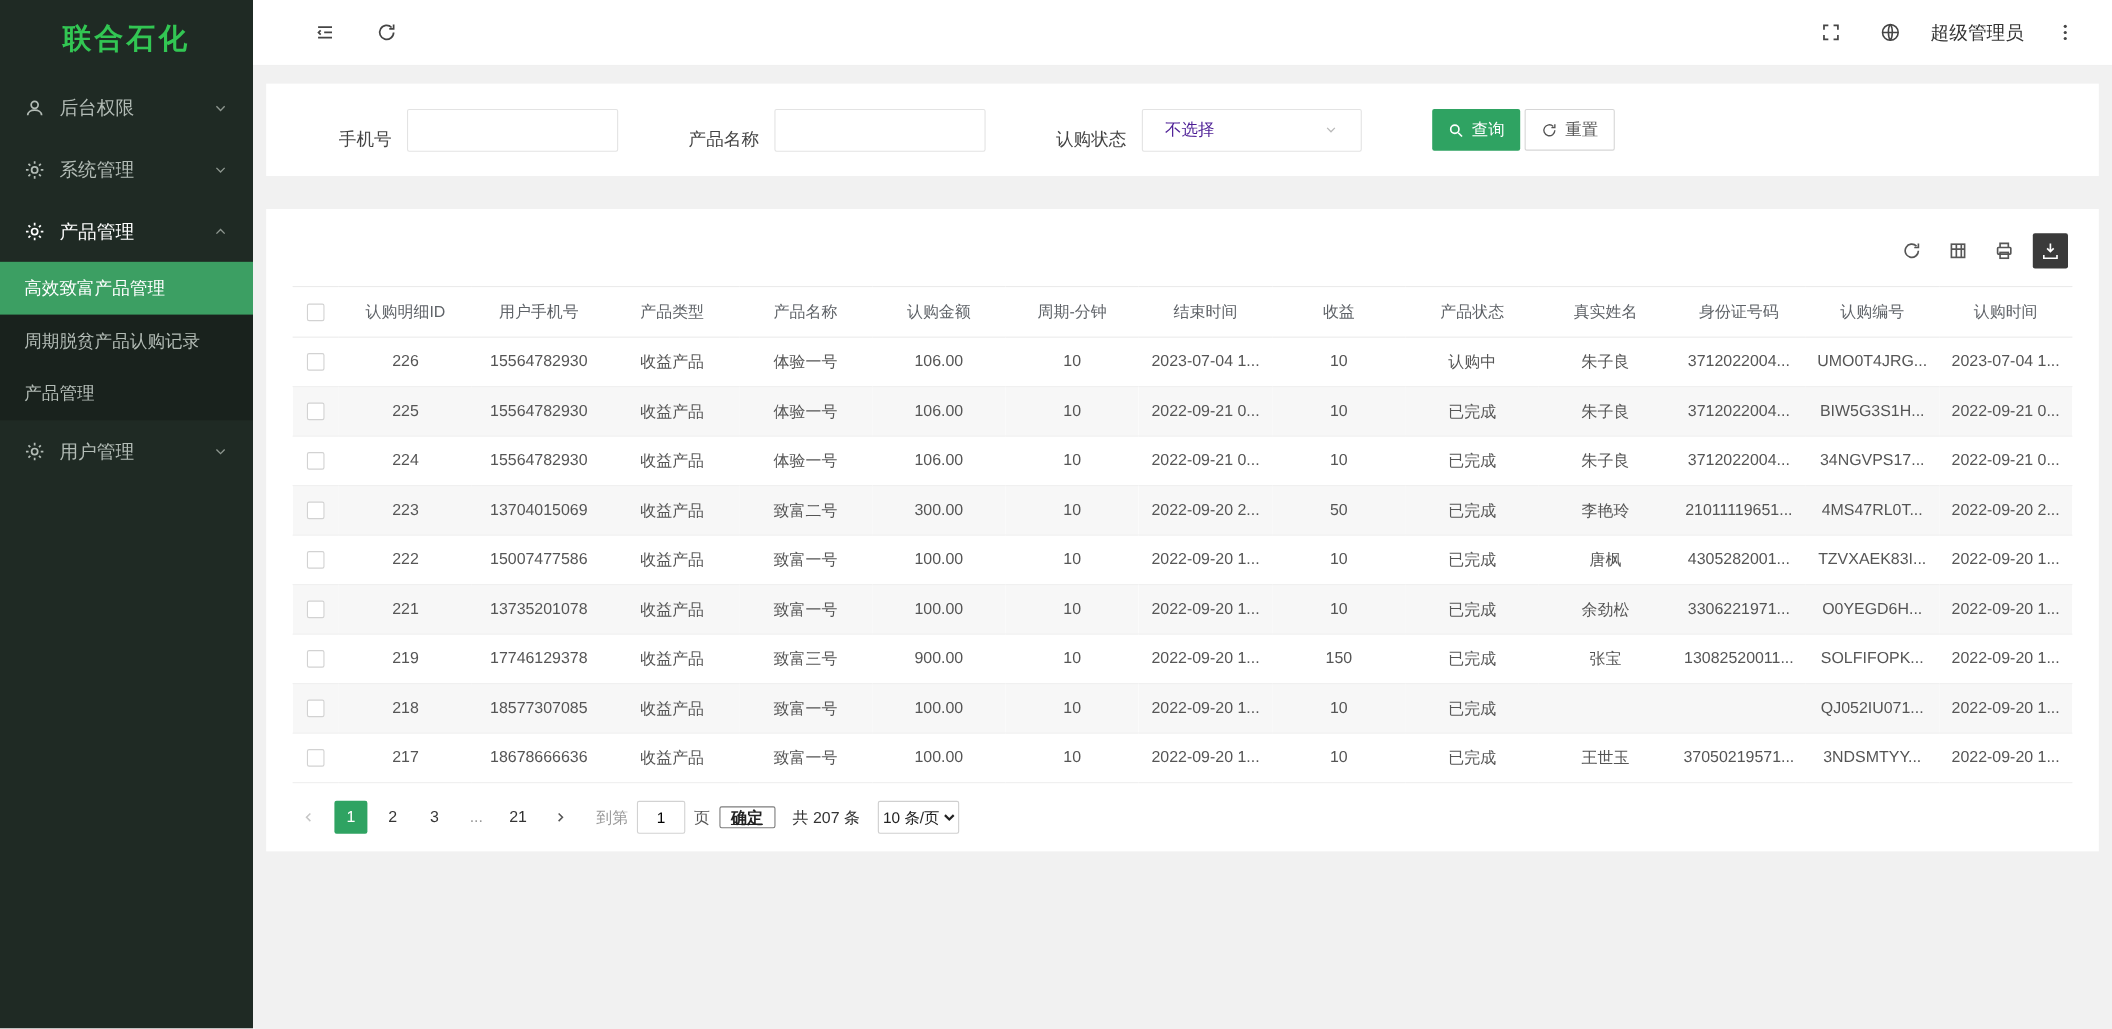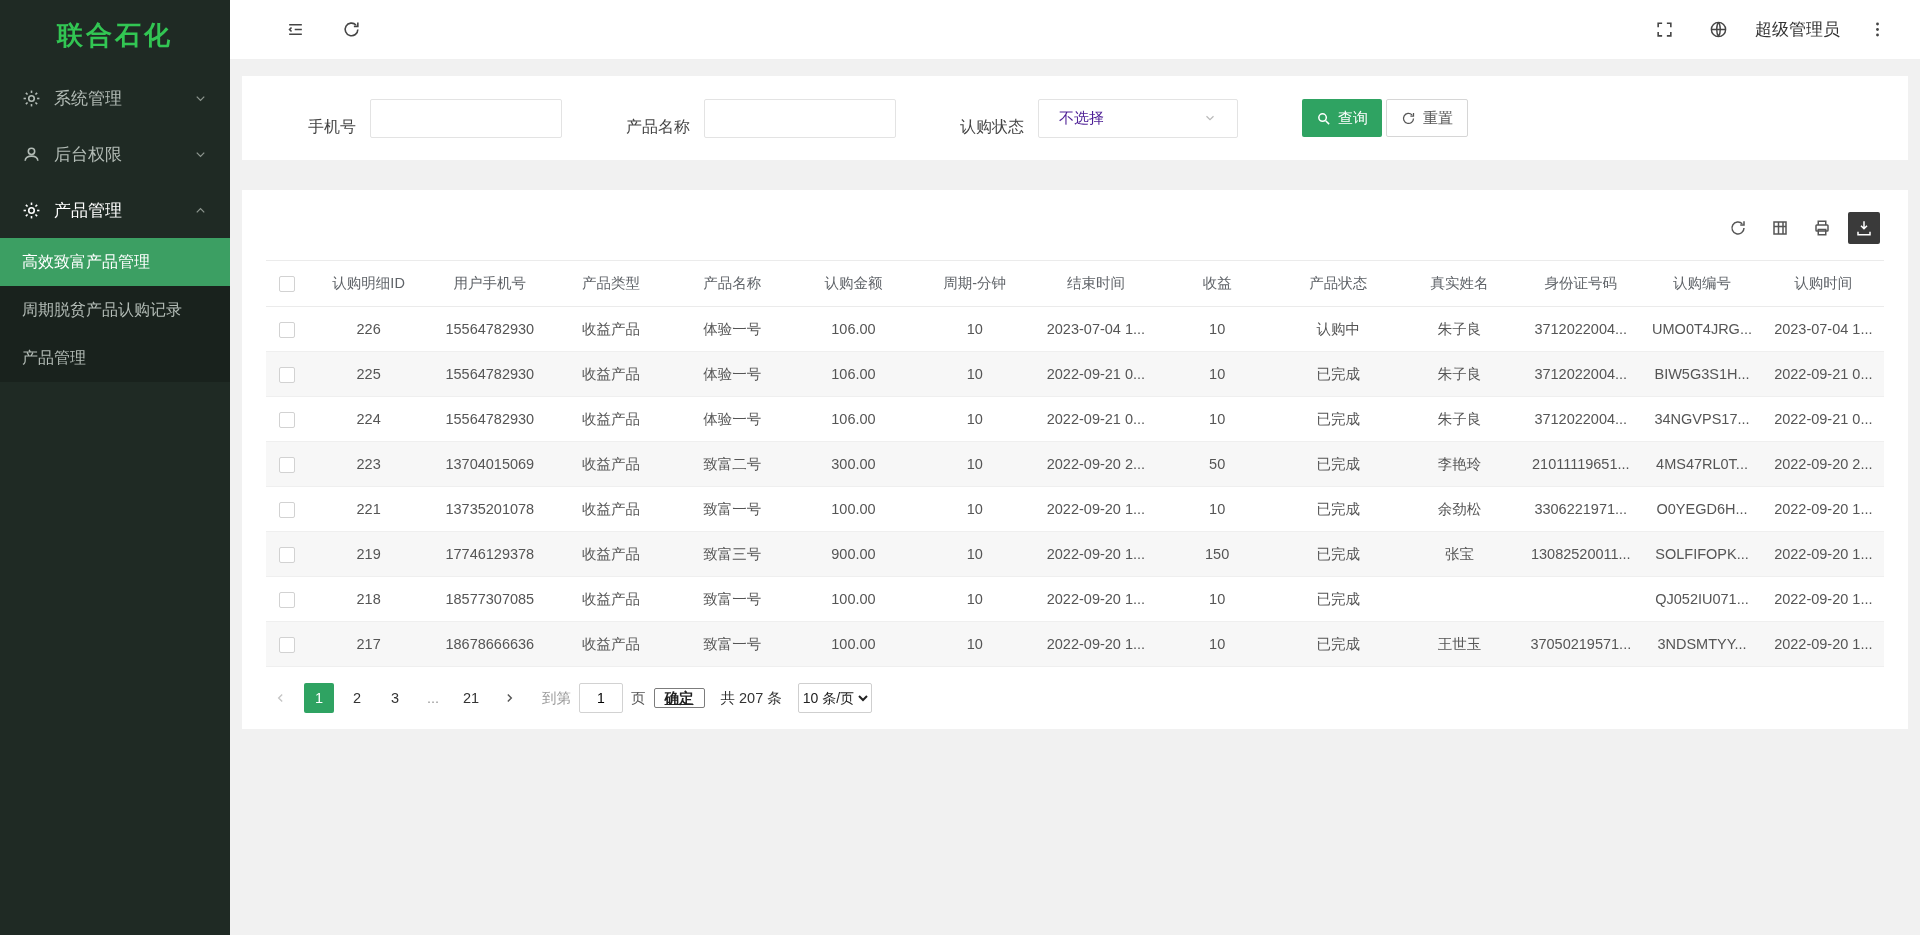--- a/index.html
+++ b/index.html
@@ -97,49 +97,49 @@
 </head>
 <body>
 
 <div class="app">
 
   <aside class="sidebar">
     <div class="logo">联合石化</div>
     <nav>
       <div class="menu-item">
         <span class="mi-icon">
+          <svg viewBox="0 0 24 24" fill="none" stroke="currentColor" stroke-width="2">
+              <circle cx="12" cy="8" r="4"></circle>
+              <path d="M4 20c0-4 4-6 8-6s8 2 8 6"></path>
+            </svg>
+        </span>
+        <span>后台权限</span>
+        <span class="mi-arrow">
+          <svg viewBox="0 0 24 24" fill="none" stroke="currentColor" stroke-width="2">
+              <path d="M6 9l6 6 6-6"></path>
+            </svg>
+        </span>
+      </div>
+      <div class="menu-item">
+        <span class="mi-icon">
           <svg viewBox="0 0 24 24">
               <path d="M12 7.5a4.5 4.5 0 100 9 4.5 4.5 0 000-9zm0 2a2.5 2.5 0 110 5 2.5 2.5 0 010-5z" fill="currentColor"></path>
               <g stroke="currentColor" stroke-width="2">
                 <line x1="12" y1="2" x2="12" y2="5"></line>
                 <line x1="12" y1="19" x2="12" y2="22"></line>
                 <line x1="2" y1="12" x2="5" y2="12"></line>
                 <line x1="19" y1="12" x2="22" y2="12"></line>
                 <line x1="4.9" y1="4.9" x2="7" y2="7"></line>
                 <line x1="17" y1="17" x2="19.1" y2="19.1"></line>
                 <line x1="19.1" y1="4.9" x2="17" y2="7"></line>
                 <line x1="7" y1="17" x2="4.9" y2="19.1"></line>
               </g>
             </svg>
         </span>
         <span>系统管理</span>
-        <span class="mi-arrow">
-          <svg viewBox="0 0 24 24" fill="none" stroke="currentColor" stroke-width="2">
-              <path d="M6 9l6 6 6-6"></path>
-            </svg>
-        </span>
-      </div>
-      <div class="menu-item">
-        <span class="mi-icon">
-          <svg viewBox="0 0 24 24" fill="none" stroke="currentColor" stroke-width="2">
-              <circle cx="12" cy="8" r="4"></circle>
-              <path d="M4 20c0-4 4-6 8-6s8 2 8 6"></path>
-            </svg>
-        </span>
-        <span>后台权限</span>
         <span class="mi-arrow">
           <svg viewBox="0 0 24 24" fill="none" stroke="currentColor" stroke-width="2">
               <path d="M6 9l6 6 6-6"></path>
             </svg>
         </span>
       </div>
       <div class="menu-item selected">
         <span class="mi-icon">
           <svg viewBox="0 0 24 24">
               <path d="M12 7.5a4.5 4.5 0 100 9 4.5 4.5 0 000-9zm0 2a2.5 2.5 0 110 5 2.5 2.5 0 010-5z" fill="currentColor"></path>
@@ -159,20 +159,43 @@
         <span class="mi-arrow">
           <svg viewBox="0 0 24 24" fill="none" stroke="currentColor" stroke-width="2">
               <path d="M6 15l6-6 6 6"></path>
             </svg>
         </span>
       </div>
       <div class="submenu">
         <div class="submenu-item active">高效致富产品管理</div>
         <div class="submenu-item">周期脱贫产品认购记录</div>
         <div class="submenu-item">产品管理</div>
+      </div>
+      <div class="menu-item">
+        <span class="mi-icon">
+          <svg viewBox="0 0 24 24">
+              <path d="M12 7.5a4.5 4.5 0 100 9 4.5 4.5 0 000-9zm0 2a2.5 2.5 0 110 5 2.5 2.5 0 010-5z" fill="currentColor"></path>
+              <g stroke="currentColor" stroke-width="2">
+                <line x1="12" y1="2" x2="12" y2="5"></line>
+                <line x1="12" y1="19" x2="12" y2="22"></line>
+                <line x1="2" y1="12" x2="5" y2="12"></line>
+                <line x1="19" y1="12" x2="22" y2="12"></line>
+                <line x1="4.9" y1="4.9" x2="7" y2="7"></line>
+                <line x1="17" y1="17" x2="19.1" y2="19.1"></line>
+                <line x1="19.1" y1="4.9" x2="17" y2="7"></line>
+                <line x1="7" y1="17" x2="4.9" y2="19.1"></line>
+              </g>
+            </svg>
+        </span>
+        <span>用户管理</span>
+        <span class="mi-arrow">
+          <svg viewBox="0 0 24 24" fill="none" stroke="currentColor" stroke-width="2">
+              <path d="M6 9l6 6 6-6"></path>
+            </svg>
+        </span>
       </div>
     </nav>
   </aside>
 
   <div class="main">
 
     <header class="topbar">
       <div class="topbar-left">
         <button class="icon-btn">
           <svg viewBox="0 0 24 24" fill="none" stroke="currentColor" stroke-width="2">
@@ -358,20 +381,36 @@
                 <td>2022-09-20 2...</td>
                 <td>50</td>
                 <td>已完成</td>
                 <td>李艳玲</td>
                 <td>21011119651...</td>
                 <td>4MS47RL0T...</td>
                 <td>2022-09-20 2...</td>
               </tr>
               <tr>
                 <td class="cb-col"><span class="checkbox"></span></td>
+                <td>222</td>
+                <td>15007477586</td>
+                <td>收益产品</td>
+                <td>致富一号</td>
+                <td>100.00</td>
+                <td>10</td>
+                <td>2022-09-20 1...</td>
+                <td>10</td>
+                <td>已完成</td>
+                <td>唐枫</td>
+                <td>4305282001...</td>
+                <td>TZVXAEK83I...</td>
+                <td>2022-09-20 1...</td>
+              </tr>
+              <tr>
+                <td class="cb-col"><span class="checkbox"></span></td>
                 <td>221</td>
                 <td>13735201078</td>
                 <td>收益产品</td>
                 <td>致富一号</td>
                 <td>100.00</td>
                 <td>10</td>
                 <td>2022-09-20 1...</td>
                 <td>10</td>
                 <td>已完成</td>
                 <td>余劲松</td>

